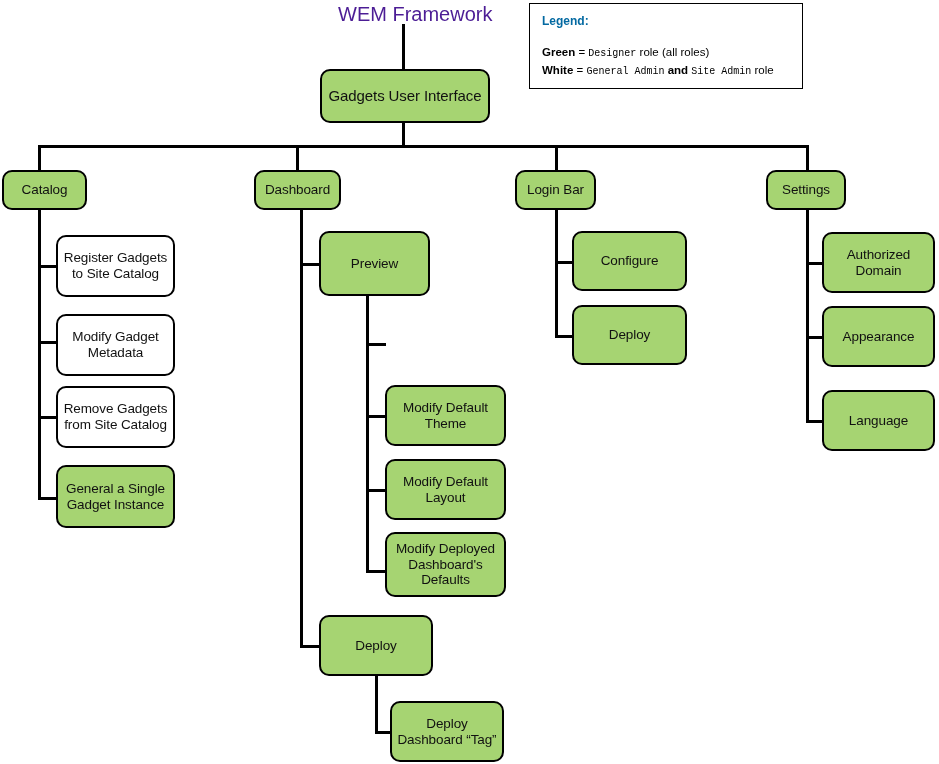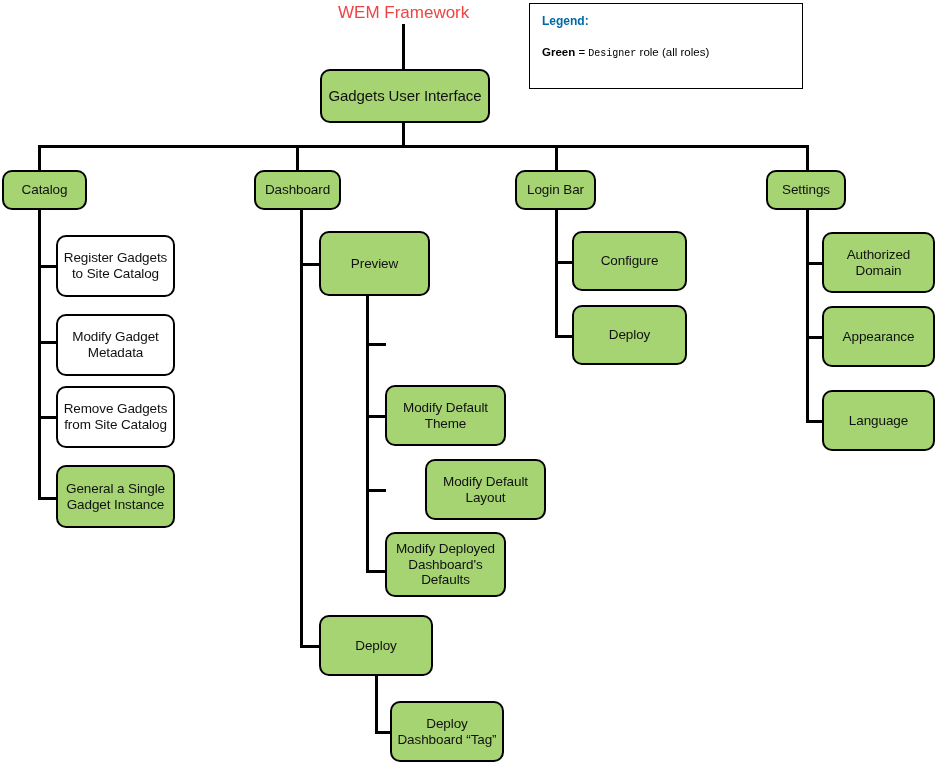--- a/index.html
+++ b/index.html
@@ -42,22 +42,22 @@
     position: absolute;
     background: #000000;
     z-index: 1;
   }
   .line.v { width: 2.5px; }
   .line.h { height: 2.5px; }
 
   
   #root-title {
     position: absolute;
-    font-size: 17px;
-    color: #ef4444;
+    font-size: 20px;
+    color: #4c1d95;
     white-space: nowrap;
     z-index: 3;
   }
 
   
   #legend {
     position: absolute;
     left: 529px;
     top: 3px;
     width: 274px;
@@ -94,20 +94,23 @@
 
   <div id="root-title" style="left:338px; top:3px;">WEM Framework</div>
 
   <div id="legend">
     <div class="ltitle">Legend:</div>
 
     <div class="lrow">
       <span class="key">Green</span><span> = </span><span class="mono">Designer</span><span> role (all roles)</span>
     </div>
 
+    <div class="lrow">
+      <span class="key">White</span><span> = </span><span class="mono">General Admin</span><span class="key"> and </span><span class="mono">Site Admin</span><span> role</span>
+    </div>
   </div>
 
   <div class="line v" style="left:402px; top:24px; height:45px;"></div>
 
   <div class="line v" style="left:402px; top:123px; height:22px;"></div>
 
   <div class="line h" style="left:38px; top:145px; width:770px;"></div>
 
   <div class="line v" style="left:38px; top:145px; height:26px;"></div>
   <div class="line v" style="left:296px; top:145px; height:26px;"></div>
@@ -158,21 +161,21 @@
 
   <div class="line v" style="left:366px; top:296px; height:276px;"></div>
   <div class="line h" style="left:366px; top:343px; width:20px;"></div>
   <div class="line h" style="left:366px; top:415px; width:20px;"></div>
   <div class="line h" style="left:366px; top:489px; width:20px;"></div>
   <div class="line h" style="left:366px; top:570px; width:20px;"></div>
 
   <div class="node green" style="left:385px; top:385px; width:121px; height:61px;">
     <span class="lbl">Modify Default Theme</span>
   </div>
-  <div class="node green" style="left:385px; top:459px; width:121px; height:61px;margin-left:40px;">
+  <div class="node green" style="left:385px; top:459px; width:121px; height:61px;">
     <span class="lbl">Modify Default Layout</span>
   </div>
   <div class="node green" style="left:385px; top:532px; width:121px; height:65px;">
     <span class="lbl">Modify Deployed Dashboard's Defaults</span>
   </div>
 
   <div class="node green" style="left:319px; top:615px; width:114px; height:61px;">
     <span class="lbl">Deploy</span>
   </div>
 

